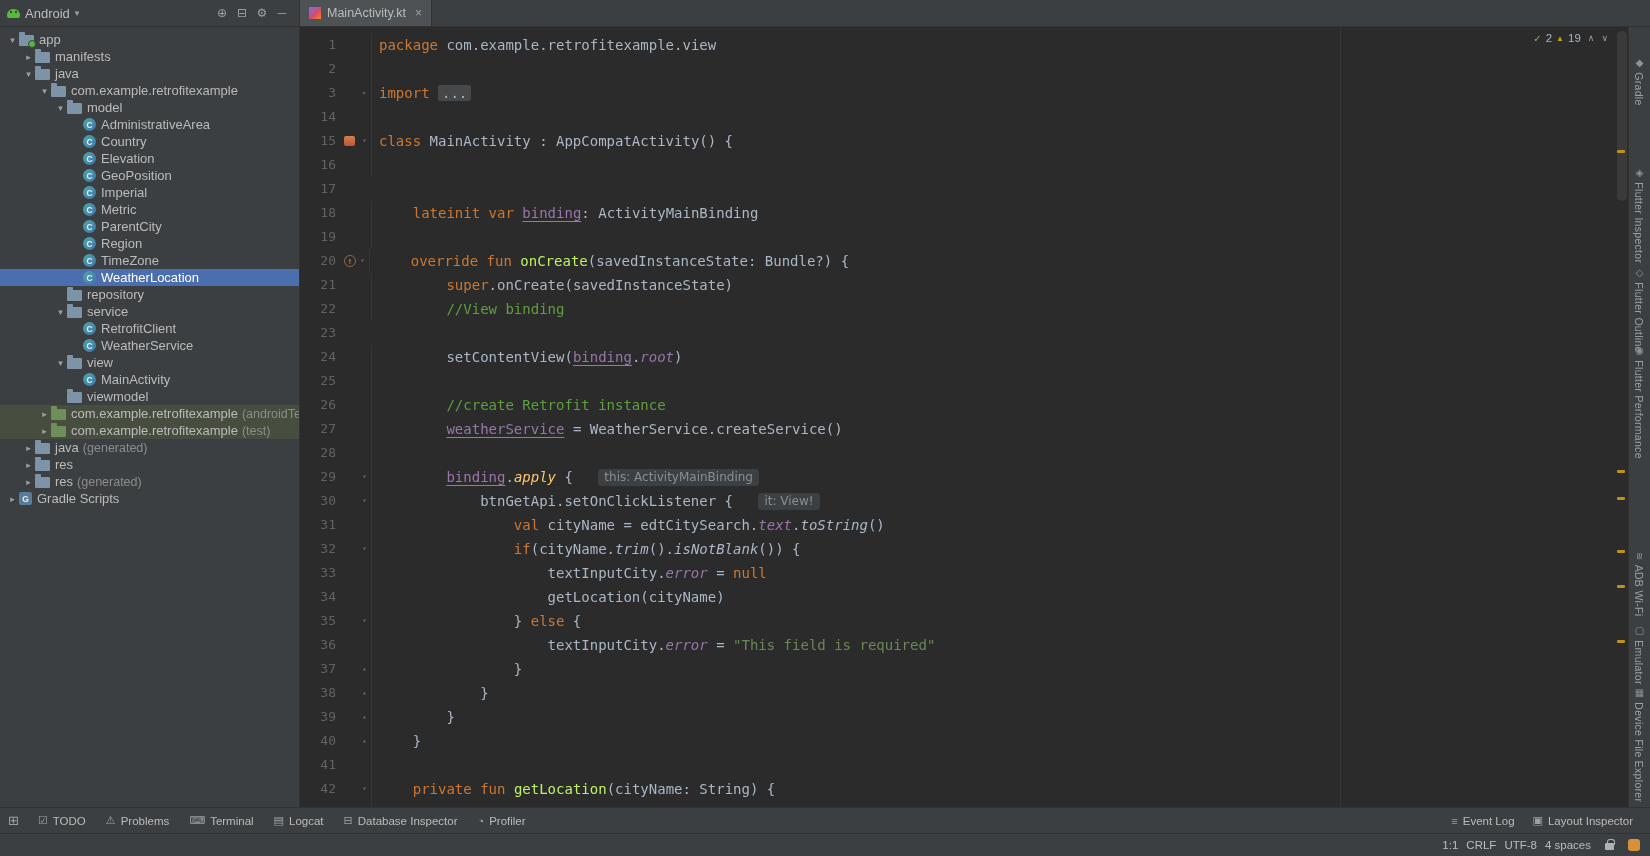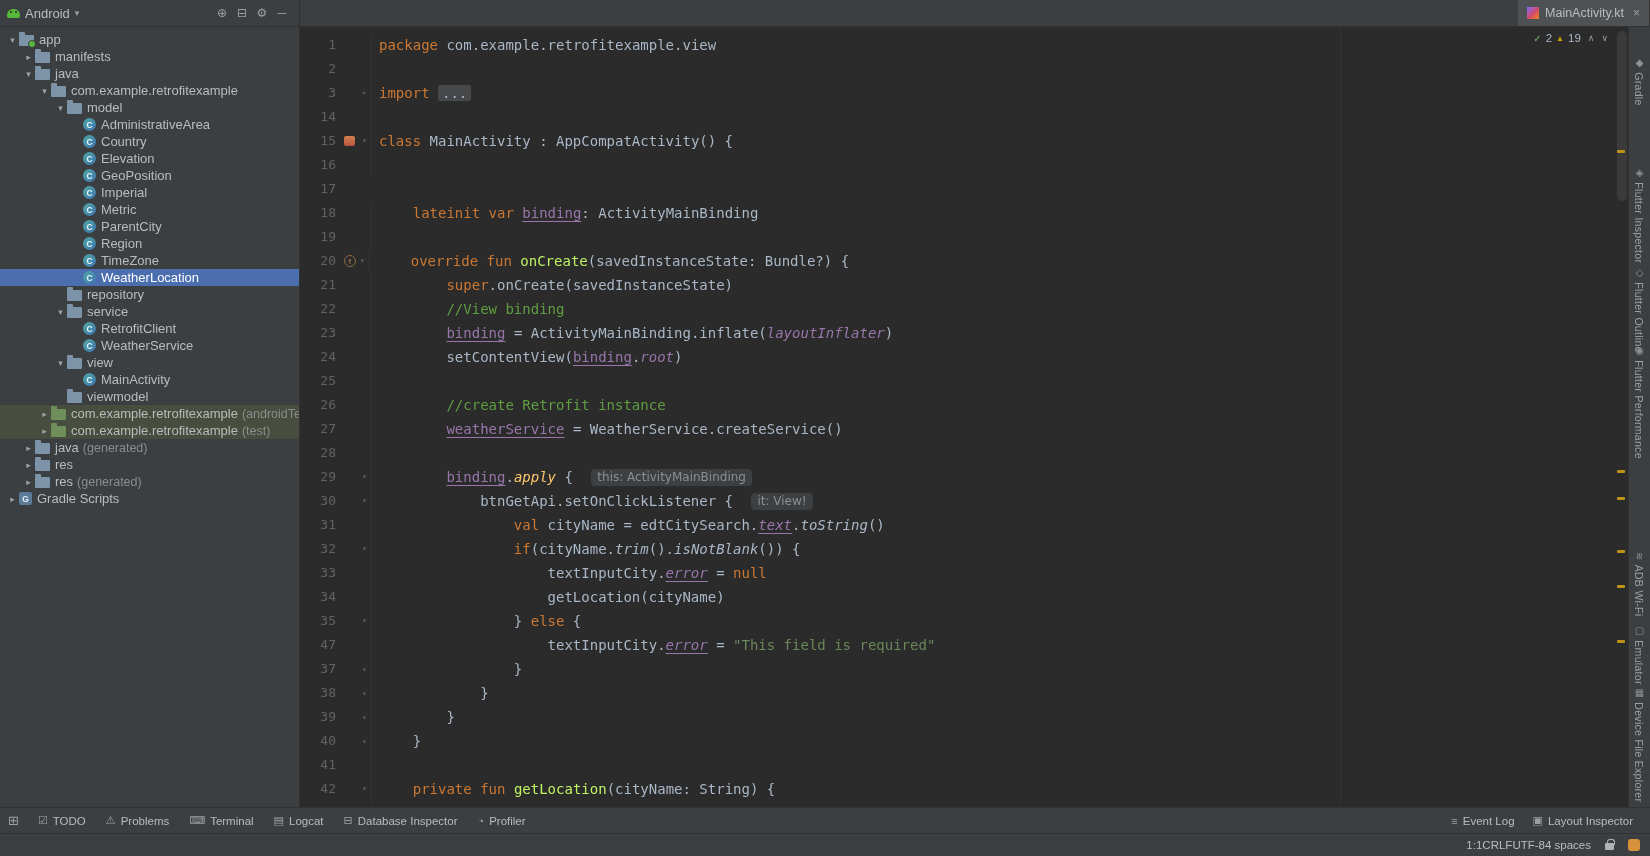--- a/index.html
+++ b/index.html
@@ -10,21 +10,21 @@
   
   .topbar { display:flex; height:27px; background:#3C3F41; border-bottom:1px solid #323232; flex:none; }
   .proj-header { width:300px; flex:none; display:flex; align-items:center; gap:5px; padding:0 7px; border-right:1px solid #323232; }
   .android-icon { width:13px; height:9px; background:#57B83C; border-radius:6px 6px 2px 2px; position:relative; }
   .android-icon::before { content:''; position:absolute; top:2px; left:3px; width:2px; height:2px; background:#2B2B2B; border-radius:50%; box-shadow:5px 0 0 #2B2B2B; }
   .proj-title { color:#BBBBBB; font-size:13px;text-align:right; }
   .caret { color:#9DA0A3; font-size:9px; }
   .spacer { flex:1; }
   .hicon { color:#9DA0A3; font-size:12px; width:20px; text-align:center; }
 
-  .tabbar { flex:1; display:flex; align-items:stretch;justify-content:flex-end; }
+  .tabbar { flex:1; display:flex; align-items:stretch; }
   .tab { display:flex; align-items:center; gap:6px; padding:0 9px; background:#4E5254; border-right:1px solid #323232; }
   .kotlin-icon { width:12px; height:12px; flex:none; background:linear-gradient(135deg,#7F6CFF 0%,#D44A6A 55%,#F5881F 100%); }
   .tab-label { color:#BBBBBB; font-size:12.5px; }
   .tab-close { color:#9DA0A3; font-size:12px; margin-left:3px; }
 
   
   .main { display:flex; height:780px; flex:none; }
 
   .project-panel { width:300px; flex:none; background:#3C3F41; border-right:1px solid #323232; padding-top:4px; overflow:hidden; }
   .tree-row { display:flex; align-items:center; height:17px; font-size:13px; color:#BBBBBB; white-space:nowrap; }
@@ -55,24 +55,24 @@
 
   .tk-d  { color:#A9B7C6; }
   .tk-k  { color:#CC7832; }
   .tk-s  { color:#6A8759; }
   .tk-c  { color:#5F9E41; }
   .tk-f  { color:#bef264; }
   .tk-fi { color:#FFC66D; font-style:italic; }
   .tk-di { color:#A9B7C6; font-style:italic; }
   .tk-p  { color:#9876AA; text-decoration:underline; text-underline-offset:3px; }
   .tk-pi { color:#9876AA; font-style:italic; }
-  .tk-pu { color:#9876AA; font-style:italic; text-decoration:underline; text-underline-offset:3px; }
+  .tk-pu { color:#9876AA; font-style:italic; text-underline-offset:3px; }
   .tk-fold { background:#46484A; color:#A9B7C6; border-radius:2px; padding:0 4px; }
   .tk-h { display:inline-block; background:#3D4043; color:#8A8E91; border-radius:4px; padding:0 6px;
-          font-family:"DejaVu Sans","Liberation Sans",sans-serif; font-size:12px; line-height:17px; vertical-align:1px; margin-left:10px; }
+          font-family:"DejaVu Sans","Liberation Sans",sans-serif; font-size:12px; line-height:17px; vertical-align:1px; margin-left:17px; }
 
   .insp { position:absolute; top:5px; right:20px; display:flex; align-items:center; gap:4px; font-size:11.5px; color:#A9B7C6; }
   .insp-ok  { color:#77B767; font-size:10px; }
   .insp-warn { color:#C4A000; font-size:8px; }
   .insp-chev { color:#9DA0A3; font-size:9px; margin-left:3px; }
 
   .stripe { position:absolute; top:0; bottom:0; right:0; width:14px; }
   .mark { position:absolute; right:3px; width:8px; height:3px; border-radius:1px; background:#BE9117; }
   .scroll-thumb { position:absolute; right:1px; top:4px; width:10px; height:170px; background:rgba(169,169,169,0.12); border-radius:5px; }
 
@@ -83,21 +83,21 @@
 
   
   .bottombar { height:26px; flex:none; background:#3C3F41; border-top:1px solid #323232; display:flex; align-items:center; justify-content:space-between; padding:0 8px; }
   .bb-left,.bb-right { display:flex; align-items:center; }
   .switcher { color:#9DA0A3; font-size:13px; margin-right:10px; }
   .bb-item { display:flex; align-items:center; gap:5px; color:#BBBBBB; font-size:11.5px; padding:3px 9px; border-radius:3px; }
   .bicon { color:#9DA0A3; font-size:11px; }
 
   .statusbar { height:23px; flex:none; background:#3C3F41; border-top:1px solid #323232; display:flex; align-items:center; justify-content:flex-end; padding:0 10px; gap:14px; color:#BBBBBB; font-size:11.5px; }
   .sb-left { flex:1; }
-  .sb-items { display:flex; gap:0; }
+  .sb-items { display:flex; gap:8px; }
   .lock { width:9px; height:7px; background:#AFB1B3; border-radius:1px; position:relative; margin-top:3px; }
   .lock::before { content:''; position:absolute; top:-4px; left:1.5px; width:6px; height:5px; border:1.5px solid #AFB1B3; border-bottom:none; border-radius:3px 3px 0 0; }
   .notif { width:12px; height:12px; border-radius:3px; background:#D6913A; }
 </style>
 </head>
 <body>
 
 <div class="app">
 
   <div class="topbar">
@@ -343,21 +343,20 @@
           <div class="code-line">
             <span class="ln">22</span>
             <span class="gicon"></span>
             <span class="fmark"></span>
             <span class="ctext"><span class="tk-d">        </span><span class="tk-c">//View binding</span></span>
           </div>
           <div class="code-line">
             <span class="ln">23</span>
             <span class="gicon"></span>
             <span class="fmark"></span>
-            <span class="ctext"><span class="tk-d">        </span><span class="tk-p">binding</span><span class="tk-d"> = ActivityMainBinding.inflate(</span><span class="tk-pi">layoutInflater</span><span class="tk-d">)</span></span>
           </div>
           <div class="code-line">
             <span class="ln">24</span>
             <span class="gicon"></span>
             <span class="fmark"></span>
             <span class="ctext"><span class="tk-d">        setContentView(</span><span class="tk-p">binding</span><span class="tk-d">.</span><span class="tk-pi">root</span><span class="tk-d">)</span></span>
           </div>
           <div class="code-line">
             <span class="ln">25</span>
             <span class="gicon"></span>
@@ -418,21 +417,21 @@
             <span class="fmark"></span>
             <span class="ctext"><span class="tk-d">                    getLocation(cityName)</span></span>
           </div>
           <div class="code-line">
             <span class="ln">35</span>
             <span class="gicon"></span>
             <span class="fmark">▾</span>
             <span class="ctext"><span class="tk-d">                } </span><span class="tk-k">else</span><span class="tk-d"> {</span></span>
           </div>
           <div class="code-line">
-            <span class="ln">47</span>
+            <span class="ln">36</span>
             <span class="gicon"></span>
             <span class="fmark"></span>
             <span class="ctext"><span class="tk-d">                    textInputCity.</span><span class="tk-pu">error</span><span class="tk-d"> = </span><span class="tk-s">"This field is required"</span></span>
           </div>
           <div class="code-line">
             <span class="ln">37</span>
             <span class="gicon"></span>
             <span class="fmark">▴</span>
             <span class="ctext"><span class="tk-d">                }</span></span>
           </div>

